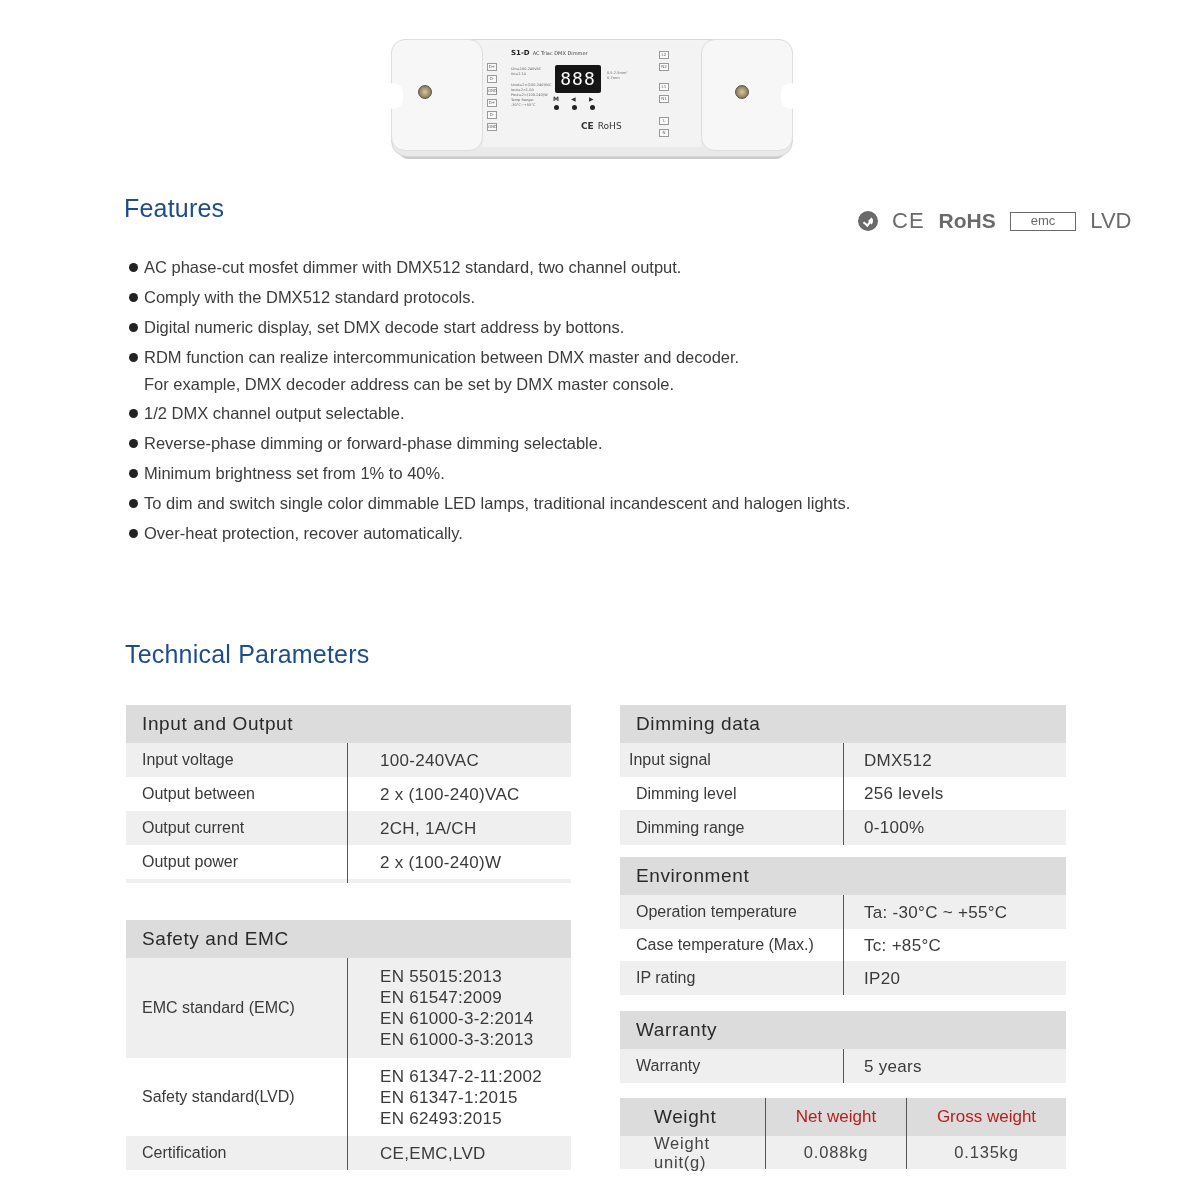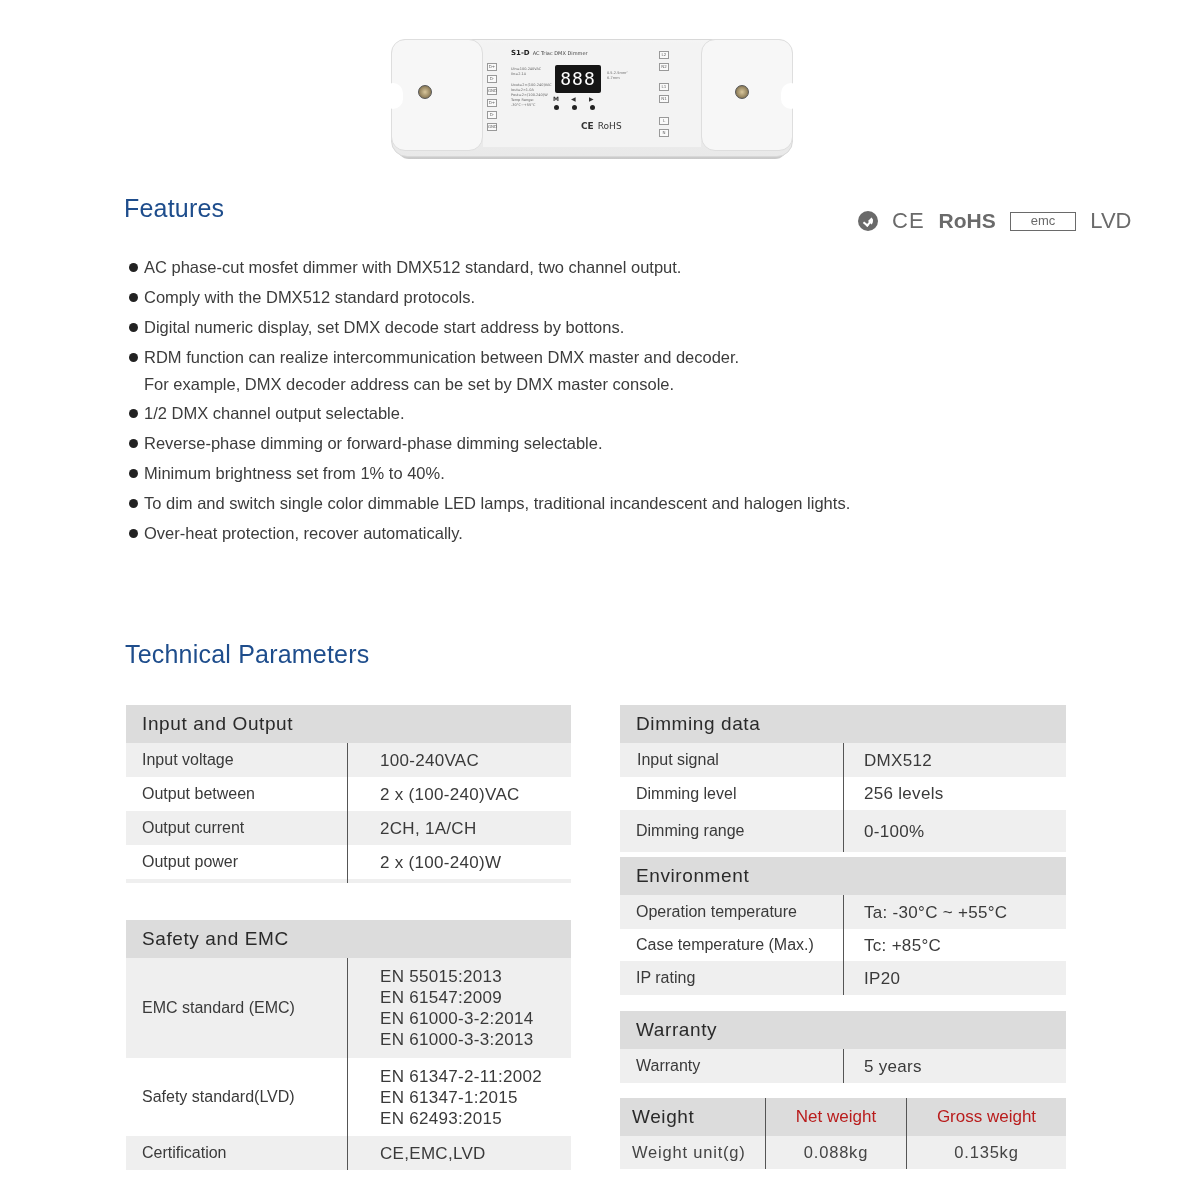--- a/index.html
+++ b/index.html
@@ -68,21 +68,21 @@
 
     .tbl-left .row .k { width: 222px; }
     .tbl-right .row .k { width: 224px; }
     .tbl-right .row .v { padding-left: 20px; justify-content: center; }
 
     .weight-tbl { position: absolute; left: 620px; top: 1098px; width: 446px; font-family: "Liberation Sans", sans-serif; }
     .weight-tbl .w-row { display: flex; }
     .weight-tbl .w-row.head { background: #dcdcdc; height: 38px; }
     .weight-tbl .w-row.body { background: #efefef; height: 33px; }
     .weight-tbl .cell { display: flex; align-items: center; }
-    .weight-tbl .c1 { width: 146px; padding-left: 12px; border-right: 1.5px solid #555; }
+    .weight-tbl .c1 { width: 146px; padding-left: 34px; border-right: 1.5px solid #555; }
     .weight-tbl .c2 { width: 141px; justify-content: center; border-right: 1.5px solid #555; }
     .weight-tbl .c3 { width: 159px; justify-content: center; }
     .weight-tbl .head .c1 { font-size: 19px; color: #2a2a2a; letter-spacing: 0.6px; }
     .weight-tbl .head .c2, .weight-tbl .head .c3 { font-size: 17px; color: #b91c1c; }
     .weight-tbl .body .cell { font-size: 16.5px; color: #444; letter-spacing: 0.8px; }
   </style>
 </head>
 <body>
 
 <div class="product">
@@ -224,32 +224,32 @@
     <div class="k">Certification</div>
     <div class="v">
         <span>CE,EMC,LVD</span>
       </div>
   </div>
 </div>
 
 <div class="tbl tbl-right" style="left:620px;top:705px;width:446px">
   <div class="hdr">Dimming data</div>
   <div class="row odd" style="height:34px">
-    <div class="k" style="padding-left:17px">Input signal</div>
+    <div class="k" style="padding-left:9px">Input signal</div>
     <div class="v">
         <span>DMX512</span>
       </div>
   </div>
   <div class="row even" style="height:33px">
     <div class="k">Dimming level</div>
     <div class="v">
         <span>256 levels</span>
       </div>
   </div>
-  <div class="row odd" style="height:42px">
+  <div class="row odd" style="height:35px">
     <div class="k">Dimming range</div>
     <div class="v">
         <span>0-100%</span>
       </div>
   </div>
 </div>
 
 <div class="tbl tbl-right" style="left:620px;top:857px;width:446px">
   <div class="hdr">Environment</div>
   <div class="row odd" style="height:34px">

